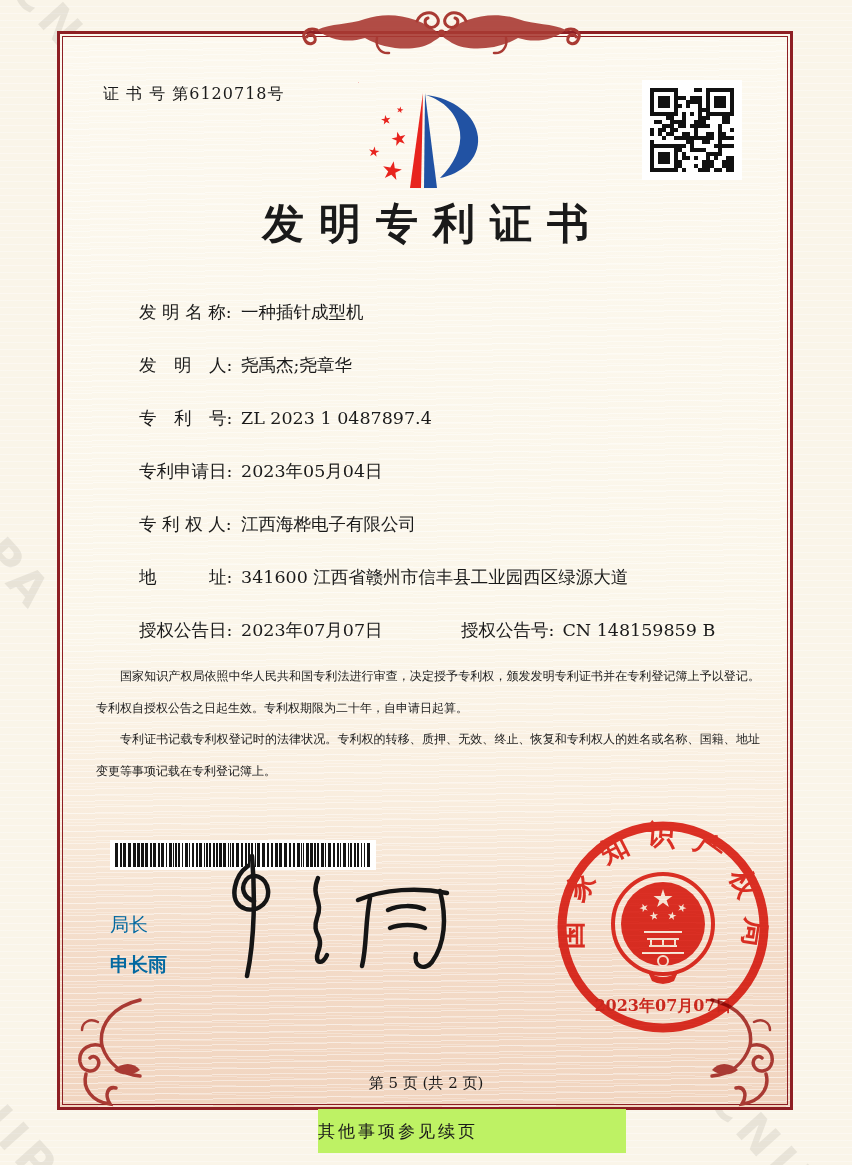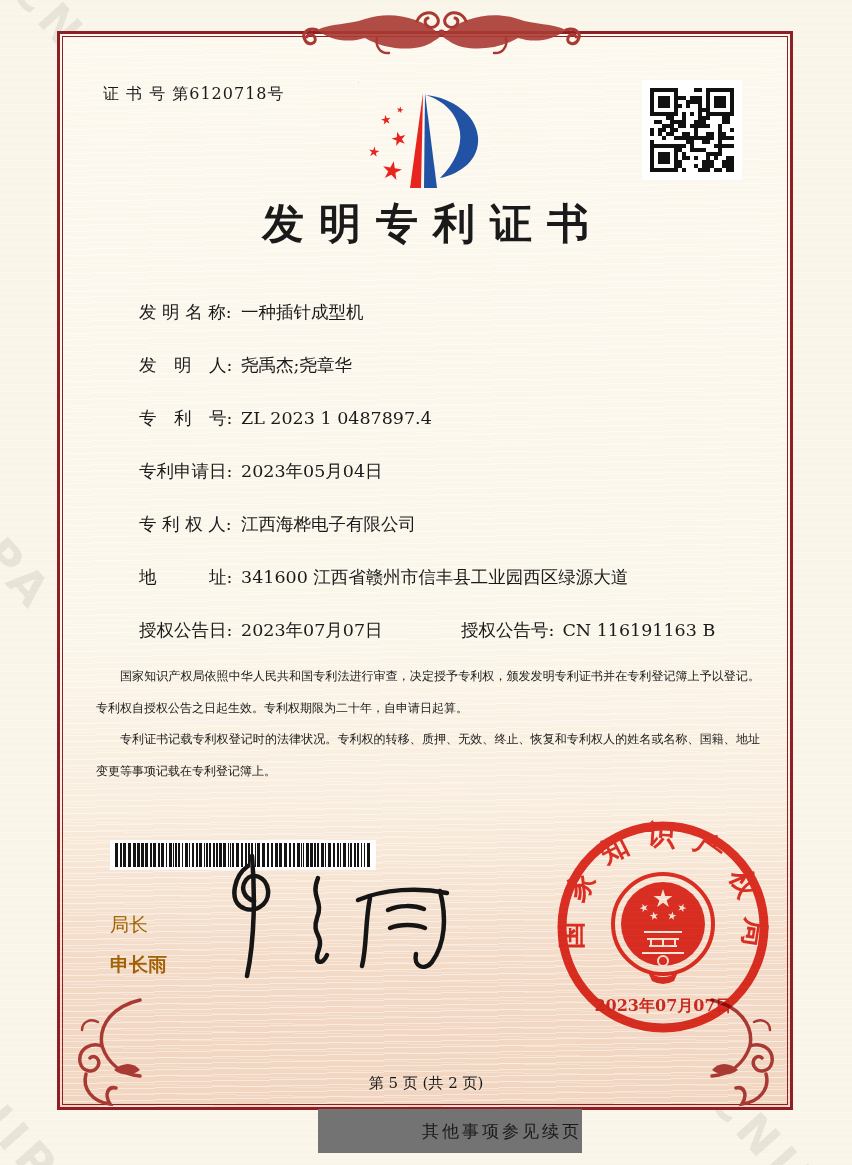--- a/index.html
+++ b/index.html
@@ -29,30 +29,30 @@
     letter-spacing:15px;margin-left:7px;z-index:3;}
   .fields{position:absolute;left:103px;top:300px;z-index:3;font-size:17.5px;}
   .field-row{position:relative;height:22px;margin-bottom:31px;white-space:nowrap;margin-left:36px;}
   .f-label{display:inline-block;width:94px;}
   .f-value{margin-left:8px;}
   .pair2{position:absolute;left:322px;top:0;}
   .body-text{position:absolute;left:96px;top:661px;width:664px;z-index:3;font-size:12px;line-height:31.5px;
     text-align:justify;}
   .body-text p{margin:0;text-indent:2em;}
   .barcode-box{position:absolute;left:110px;top:840px;background:#fff;padding:3px 5px;z-index:3;line-height:0;}
-  .signer{position:absolute;left:110px;z-index:3;font-family:"DejaVu Sans",sans-serif;font-size:19px;color:#a16207;}
+  .signer{position:absolute;left:110px;z-index:3;font-family:"DejaVu Sans",sans-serif;font-size:19px;color:#0369a1;}
   .signer.role{top:912px;}
   .signer.name{top:952px;font-weight:bold;}
   .signature{position:absolute;left:218px;top:846px;z-index:4;}
   .seal{position:absolute;left:548px;top:812px;z-index:5;mix-blend-mode:multiply;opacity:.93;}
   .seal-arc-text{font-size:28px;font-weight:bold;fill:#df2318;letter-spacing:17px;}
   .seal-date{font-size:16px;font-weight:bold;fill:#d01f15;text-anchor:middle;}
   .page-info{position:absolute;left:0;top:1074px;width:100%;text-align:center;font-size:15px;z-index:3;}
-  .note-box{position:absolute;left:318px;top:1109px;width:264px;height:44px;background:#737373;z-index:3;
-    text-align:right;font-size:17px;line-height:44px;letter-spacing:3px;}
+  .note-box{position:absolute;left:318px;top:1109px;width:308px;height:44px;background:#bef264;z-index:3;
+    text-align:left;font-size:17px;line-height:44px;letter-spacing:3px;}
   .ornament{position:absolute;z-index:2;pointer-events:none;}
   .orn-top{left:300px;top:5px;}
   .orn-bl{left:52px;top:996px;}
   .orn-br{left:710px;top:996px;}
 </style>
 </head>
 <body>
 
 <div class="page">
 
@@ -285,21 +285,21 @@
     </div>
     <div class="field-row">
       <span class="f-label">专 利 权 人:</span><span class="f-value">江西海桦电子有限公司</span>
     </div>
     <div class="field-row">
       <span class="f-label">地　　　址:</span><span class="f-value">341600 江西省赣州市信丰县工业园西区绿源大道</span>
     </div>
     <div class="field-row">
       <span class="f-label">授权公告日:</span><span class="f-value">2023年07月07日</span>
       <span class="pair2">
-        <span class="f-label" style="width:auto">授权公告号:</span><span class="f-value">CN 116191163 B</span>
+        <span class="f-label" style="width:auto">授权公告号:</span><span class="f-value">CN 148159859 B</span>
       </span>
     </div>
   </div>
 
   <div class="body-text">
     <p>国家知识产权局依照中华人民共和国专利法进行审查，决定授予专利权，颁发发明专利证书并在专利登记簿上予以登记。专利权自授权公告之日起生效。专利权期限为二十年，自申请日起算。</p>
     <p>专利证书记载专利权登记时的法律状况。专利权的转移、质押、无效、终止、恢复和专利权人的姓名或名称、国籍、地址变更等事项记载在专利登记簿上。</p>
   </div>
 
   <div class="barcode-box">

